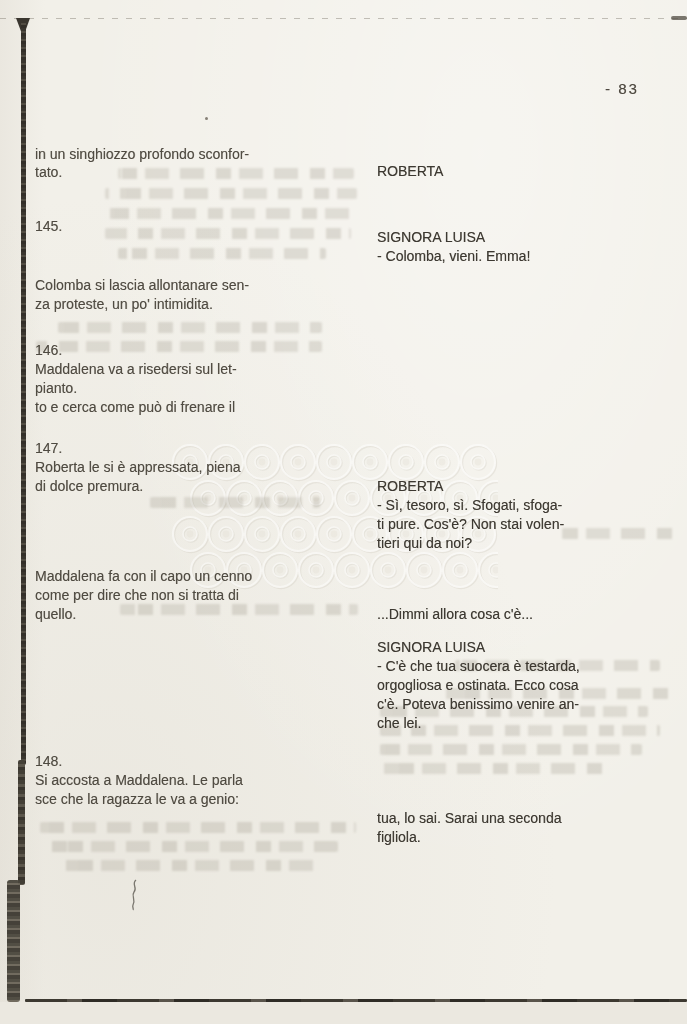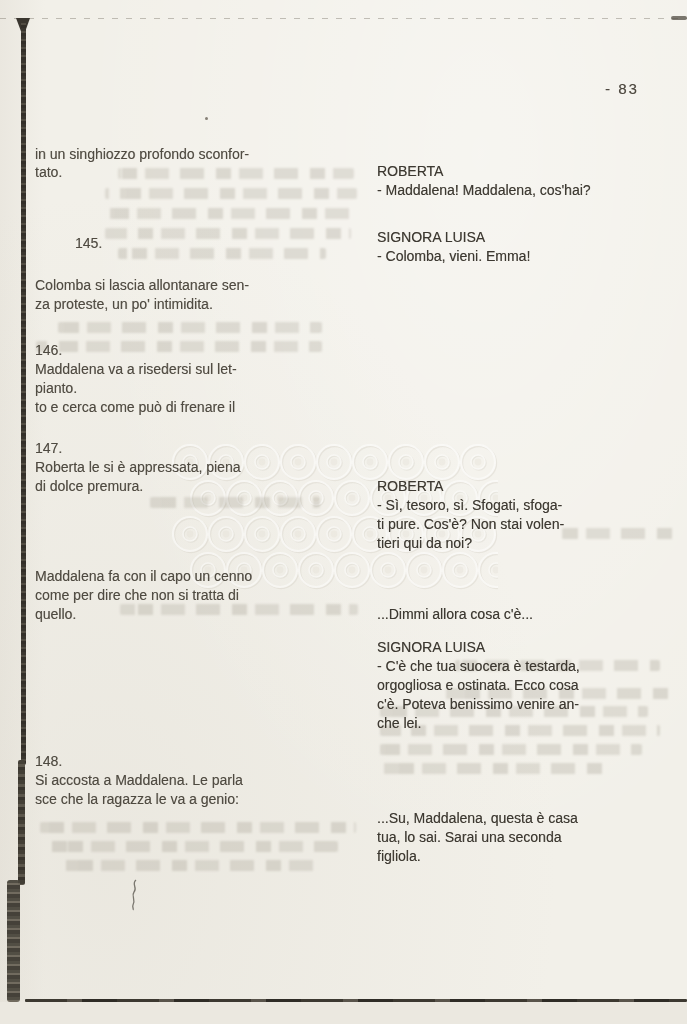--- a/index.html
+++ b/index.html
@@ -267,21 +267,21 @@
     <path d="M7 2 C2 6 9 10 5 14 C2 18 7 21 4 27 C3 29 5 31 4 32" stroke="#4a463e" stroke-width="1.3" fill="none"></path>
   </svg>
 
   <div class="pagenum">- 83</div>
 
   <div>
     <div class="block tw-left lh18" style="left:35px;top:145px;">
       <span class="line">in un singhiozzo profondo sconfor-</span>
       <span class="line">tato.</span>
     </div>
-    <div class="block tw-left" style="left:35px;top:234px;margin-left:40px;">
+    <div class="block tw-left" style="left:35px;top:217px;">
       <span class="line">145.</span>
     </div>
     <div class="block tw-left" style="left:35px;top:276px;">
       <span class="line">Colomba si lascia allontanare sen-</span>
       <span class="line">za proteste, un po' intimidita.</span>
     </div>
     <div class="block tw-left" style="left:35px;top:341px;">
       <span class="line">146.</span>
       <span class="line">Maddalena va a risedersi sul let-</span>
       <span class="line">pianto.</span>
@@ -300,21 +300,20 @@
     <div class="block tw-left" style="left:35px;top:752px;">
       <span class="line">148.</span>
       <span class="line">Si accosta a Maddalena. Le parla</span>
       <span class="line">sce che la ragazza le va a genio:</span>
     </div>
   </div>
 
   <div>
     <div class="block tw-right" style="left:377px;top:162px;">
       <span class="line">ROBERTA</span>
-      <span class="line">- Maddalena! Maddalena, cos'hai?</span>
     </div>
     <div class="block tw-right" style="left:377px;top:228px;">
       <span class="line">SIGNORA LUISA</span>
       <span class="line">- Colomba, vieni. Emma!</span>
     </div>
     <div class="block tw-right" style="left:377px;top:477px;">
       <span class="line">ROBERTA</span>
       <span class="line">- Sì, tesoro, sì. Sfogati, sfoga-</span>
       <span class="line">ti pure. Cos'è? Non stai volen-</span>
       <span class="line">tieri qui da noi?</span>
@@ -323,19 +322,18 @@
       <span class="line">...Dimmi allora cosa c'è...</span>
     </div>
     <div class="block tw-right" style="left:377px;top:638px;">
       <span class="line">SIGNORA LUISA</span>
       <span class="line">- C'è che tua suocera è testarda,</span>
       <span class="line">orgogliosa e ostinata. Ecco cosa</span>
       <span class="line">c'è. Poteva benissimo venire an-</span>
       <span class="line">che lei.</span>
     </div>
     <div class="block tw-right" style="left:377px;top:809px;">
-      <span class="line">...Su, Maddalena, questa è casa</span>
       <span class="line">tua, lo sai. Sarai una seconda</span>
       <span class="line">figliola.</span>
     </div>
   </div>
 
 </div>
 
 </body></html>

